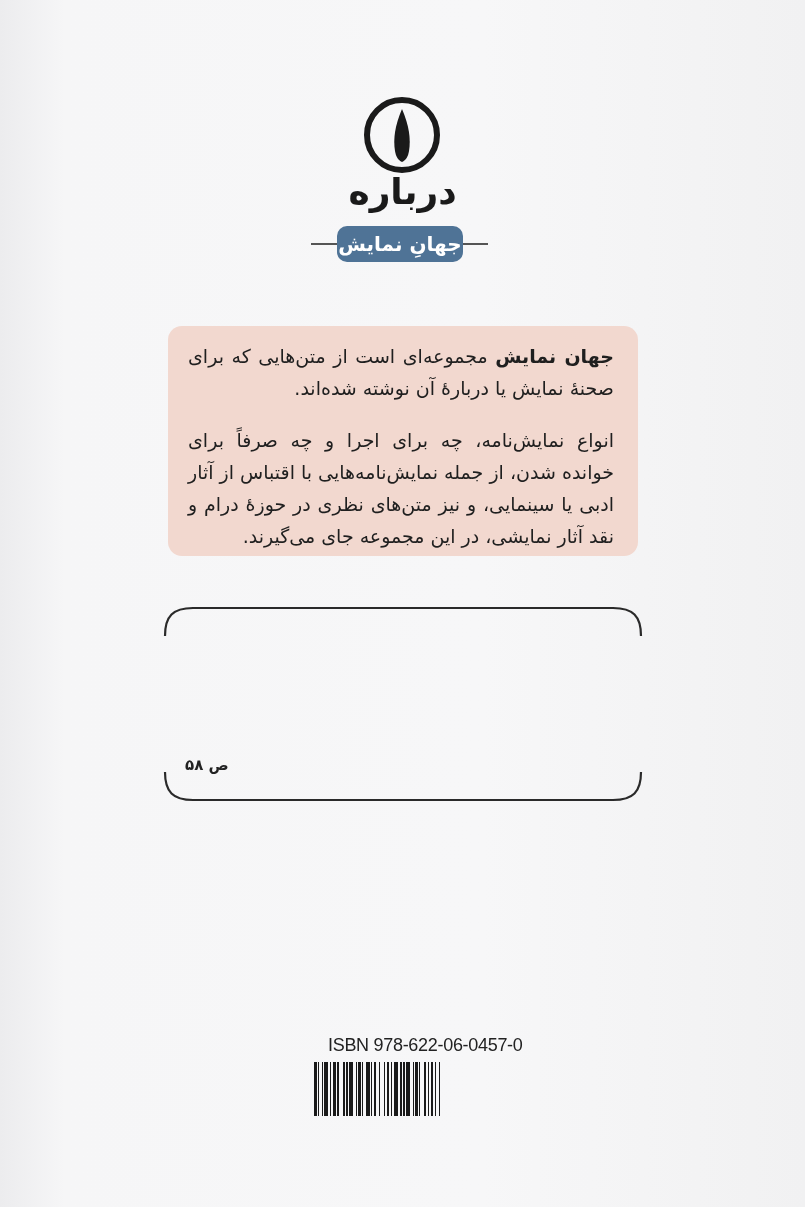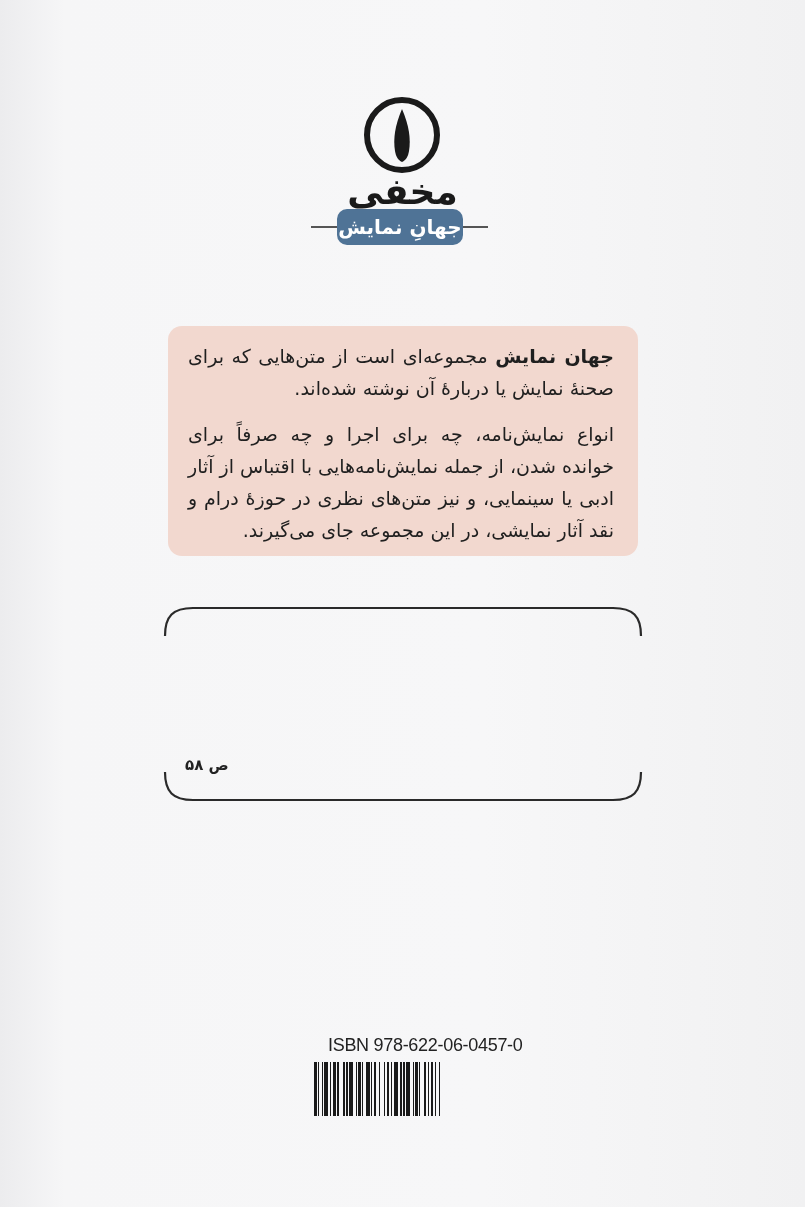--- a/index.html
+++ b/index.html
@@ -16,21 +16,21 @@
   }
   .logo-wrap {
     position: absolute; left: 362px; top: 95px; width: 80px; height: 80px;
   }
   .publisher-name {
     position: absolute; left: 0; width: 805px; top: 168px;
     text-align: center; font-size: 36px; font-weight: bold; direction: rtl;
     color: #1a1a1a; line-height: 48px;
   }
   .series-row {
-    position: absolute; top: 209px; left: 0; width: 805px; height: 36px;
+    position: absolute; top: 226px; left: 0; width: 805px; height: 36px;
   }
   .series-line {
     position: absolute; top: 17px; height: 2px; background: #555;
   }
   .series-line.left { left: 311px; width: 34px; }
   .series-line.right { left: 454px; width: 34px; }
   .series-pill {
     position: absolute; left: 337px; top: 0; width: 126px; height: 36px;
     background: #4f7396; border-radius: 10px;
     color: #ffffff; font-size: 20px; font-weight: bold; direction: rtl;
@@ -41,21 +41,21 @@
     font-size: 26px; font-weight: bold; color: #222; direction: rtl;
   }
   .desc-box {
     position: absolute; left: 168px; top: 326px; width: 470px; height: 230px;
     background: #f2d8cf; border-radius: 14px;
     box-sizing: border-box; padding: 14px 24px 10px 20px;
     direction: rtl; text-align: justify;
     font-size: 19px; line-height: 32px; color: #1f1f1f;
   }
   .desc-box p { margin: 0; }
-  .desc-box p.second { margin-top: 14px; }
+  .desc-box p.second { margin-top: 20px; }
   .desc-box b { font-weight: bold; }
   .quote-box {
     position: absolute; left: 163px; top: 606px; width: 480px; height: 196px;
   }
   .quote-box svg { position: absolute; left: 0; top: 0; }
   .quote-text {
     position: absolute; left: 22px; top: 20px; width: 436px;
     direction: rtl; text-align: justify;
     font-size: 18px; line-height: 33px; color: #1f1f1f;
   }
@@ -80,21 +80,21 @@
 
 <div class="page">
 
   <div class="logo-wrap">
     <svg width="80" height="80" viewBox="0 0 80 80">
       <circle cx="40" cy="40" r="35" fill="none" stroke="#1a1a1a" stroke-width="6"></circle>
       <path d="M40 14 C47 30 49 44 47 56 C46 62 44 65 40 67 C36 65 34 62 33 56 C31 44 33 30 40 14 Z" fill="#1a1a1a"></path>
     </svg>
   </div>
 
-  <div class="publisher-name">مخفی</div>
+  <div class="publisher-name">درباره</div>
 
   <div class="series-row">
     <div class="series-line left"></div>
     <div class="series-line right"></div>
     <div class="series-pill">جهانِ نمایش</div>
   </div>
 
 
   <div class="desc-box">
     <p><b>جهان نمایش</b><span> مجموعه‌ای است از متن‌هایی که برای صحنهٔ نمایش یا دربارهٔ آن نوشته شده‌اند.</span></p>

